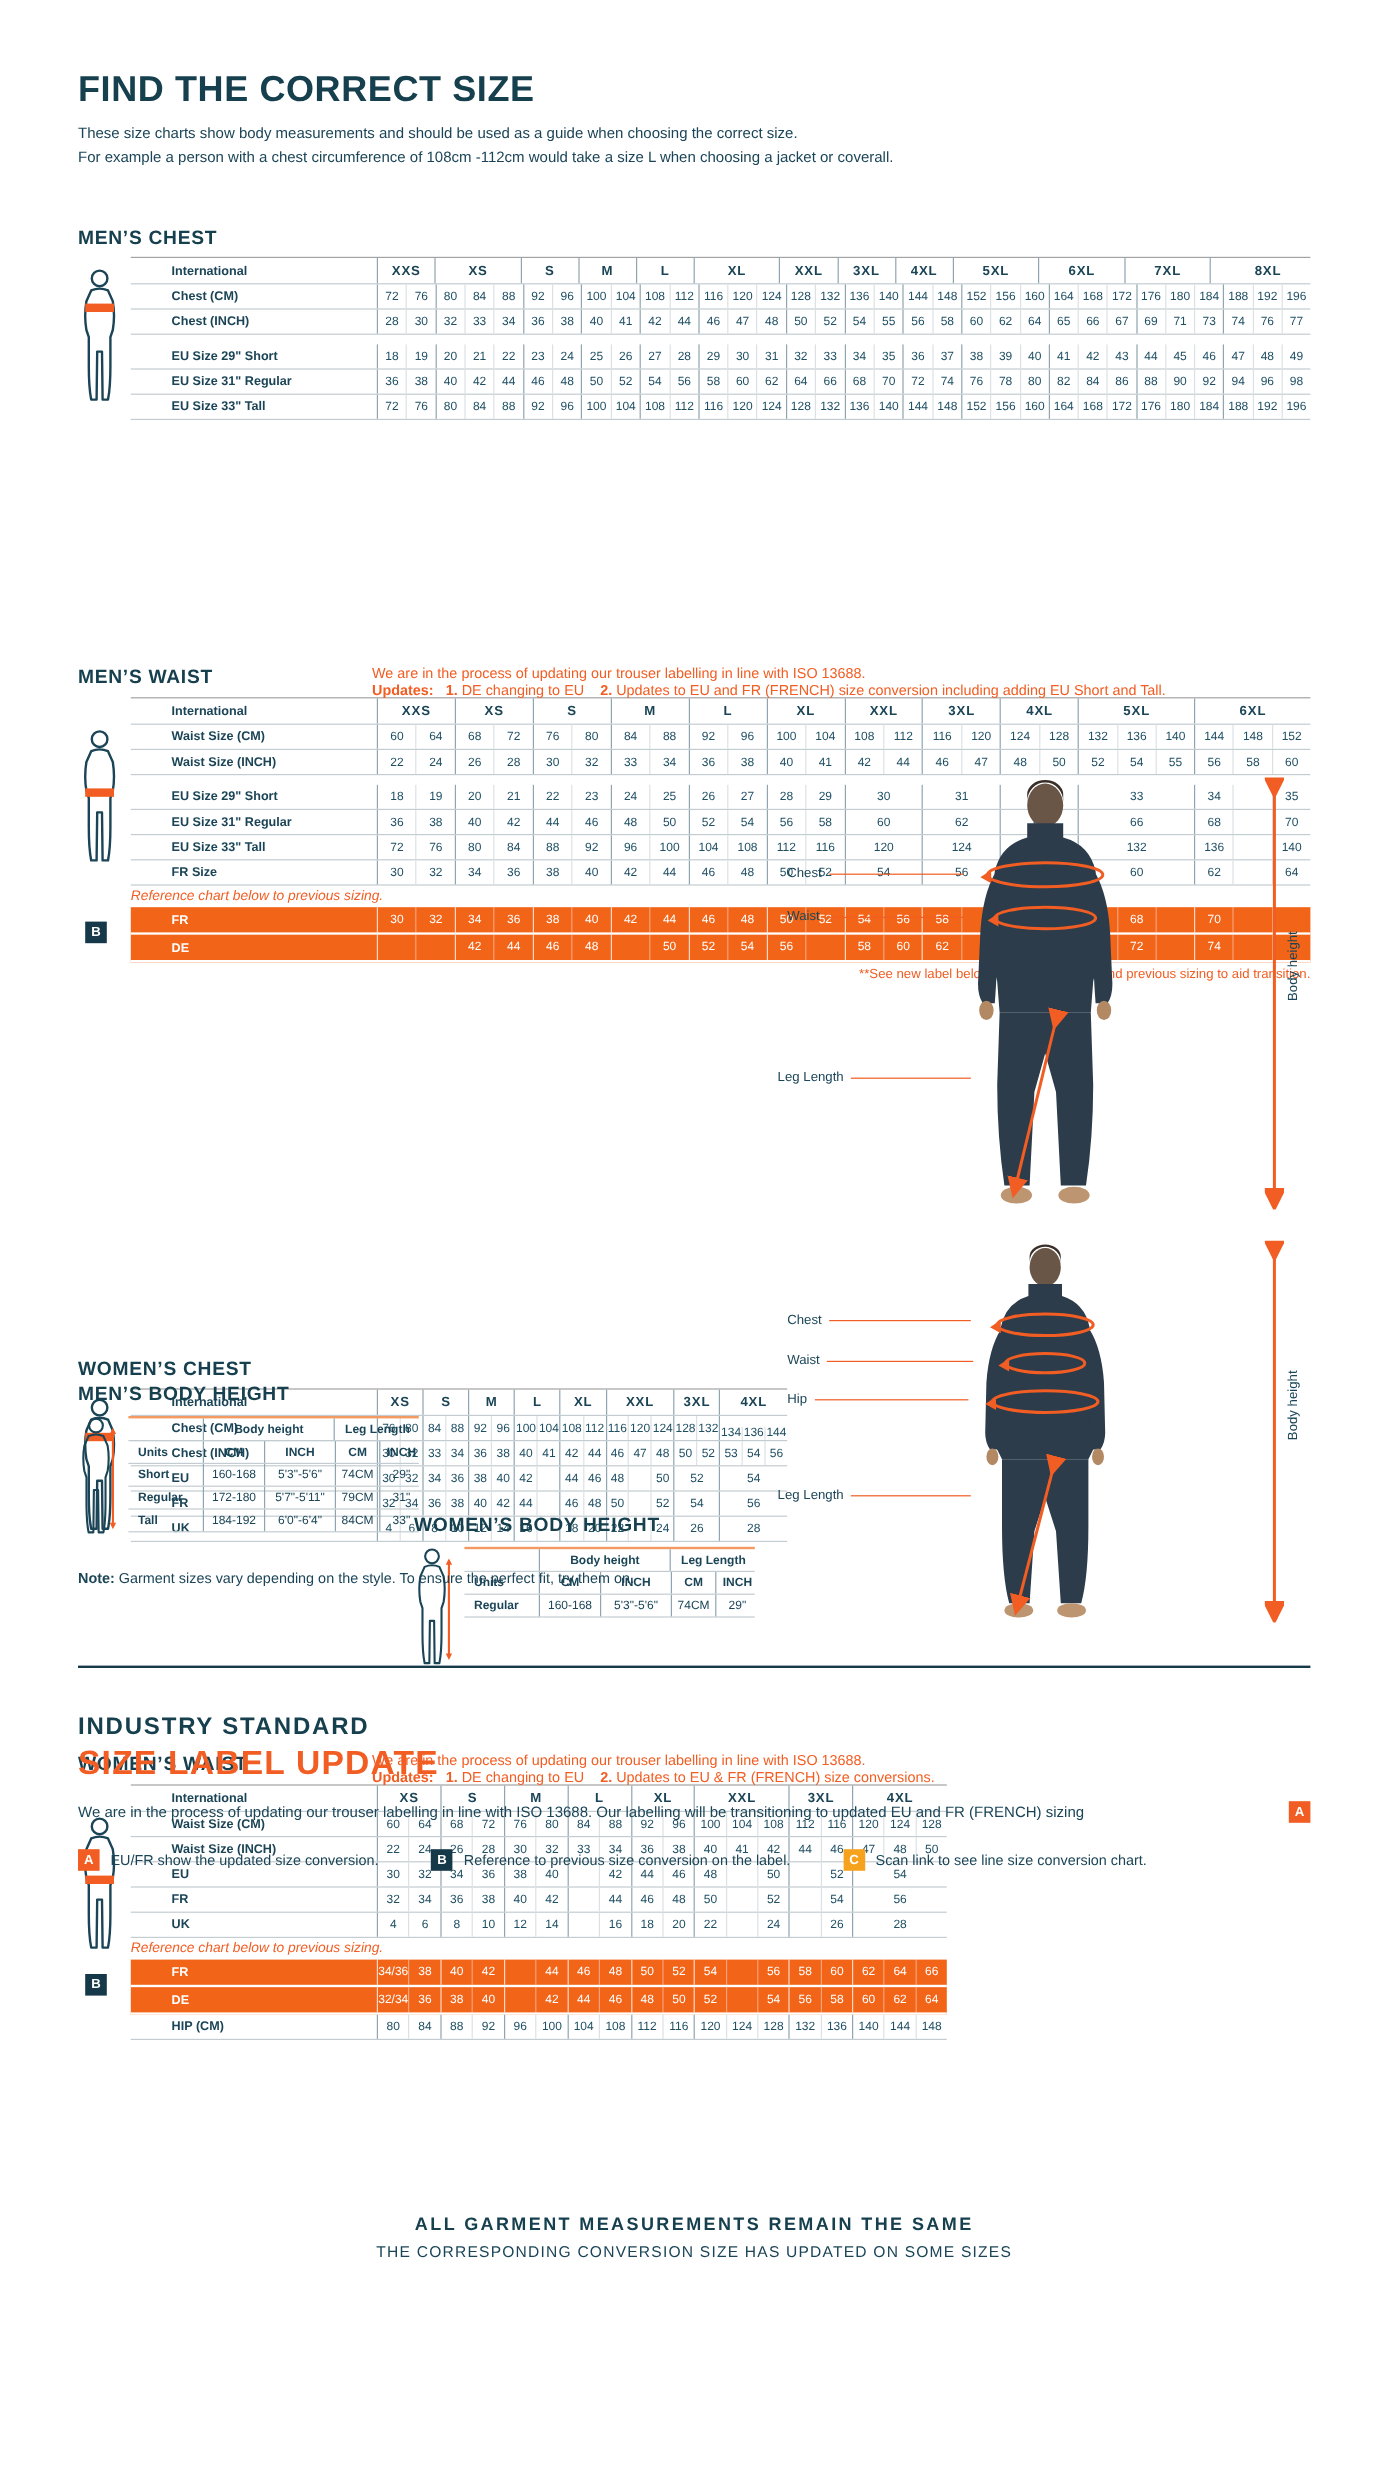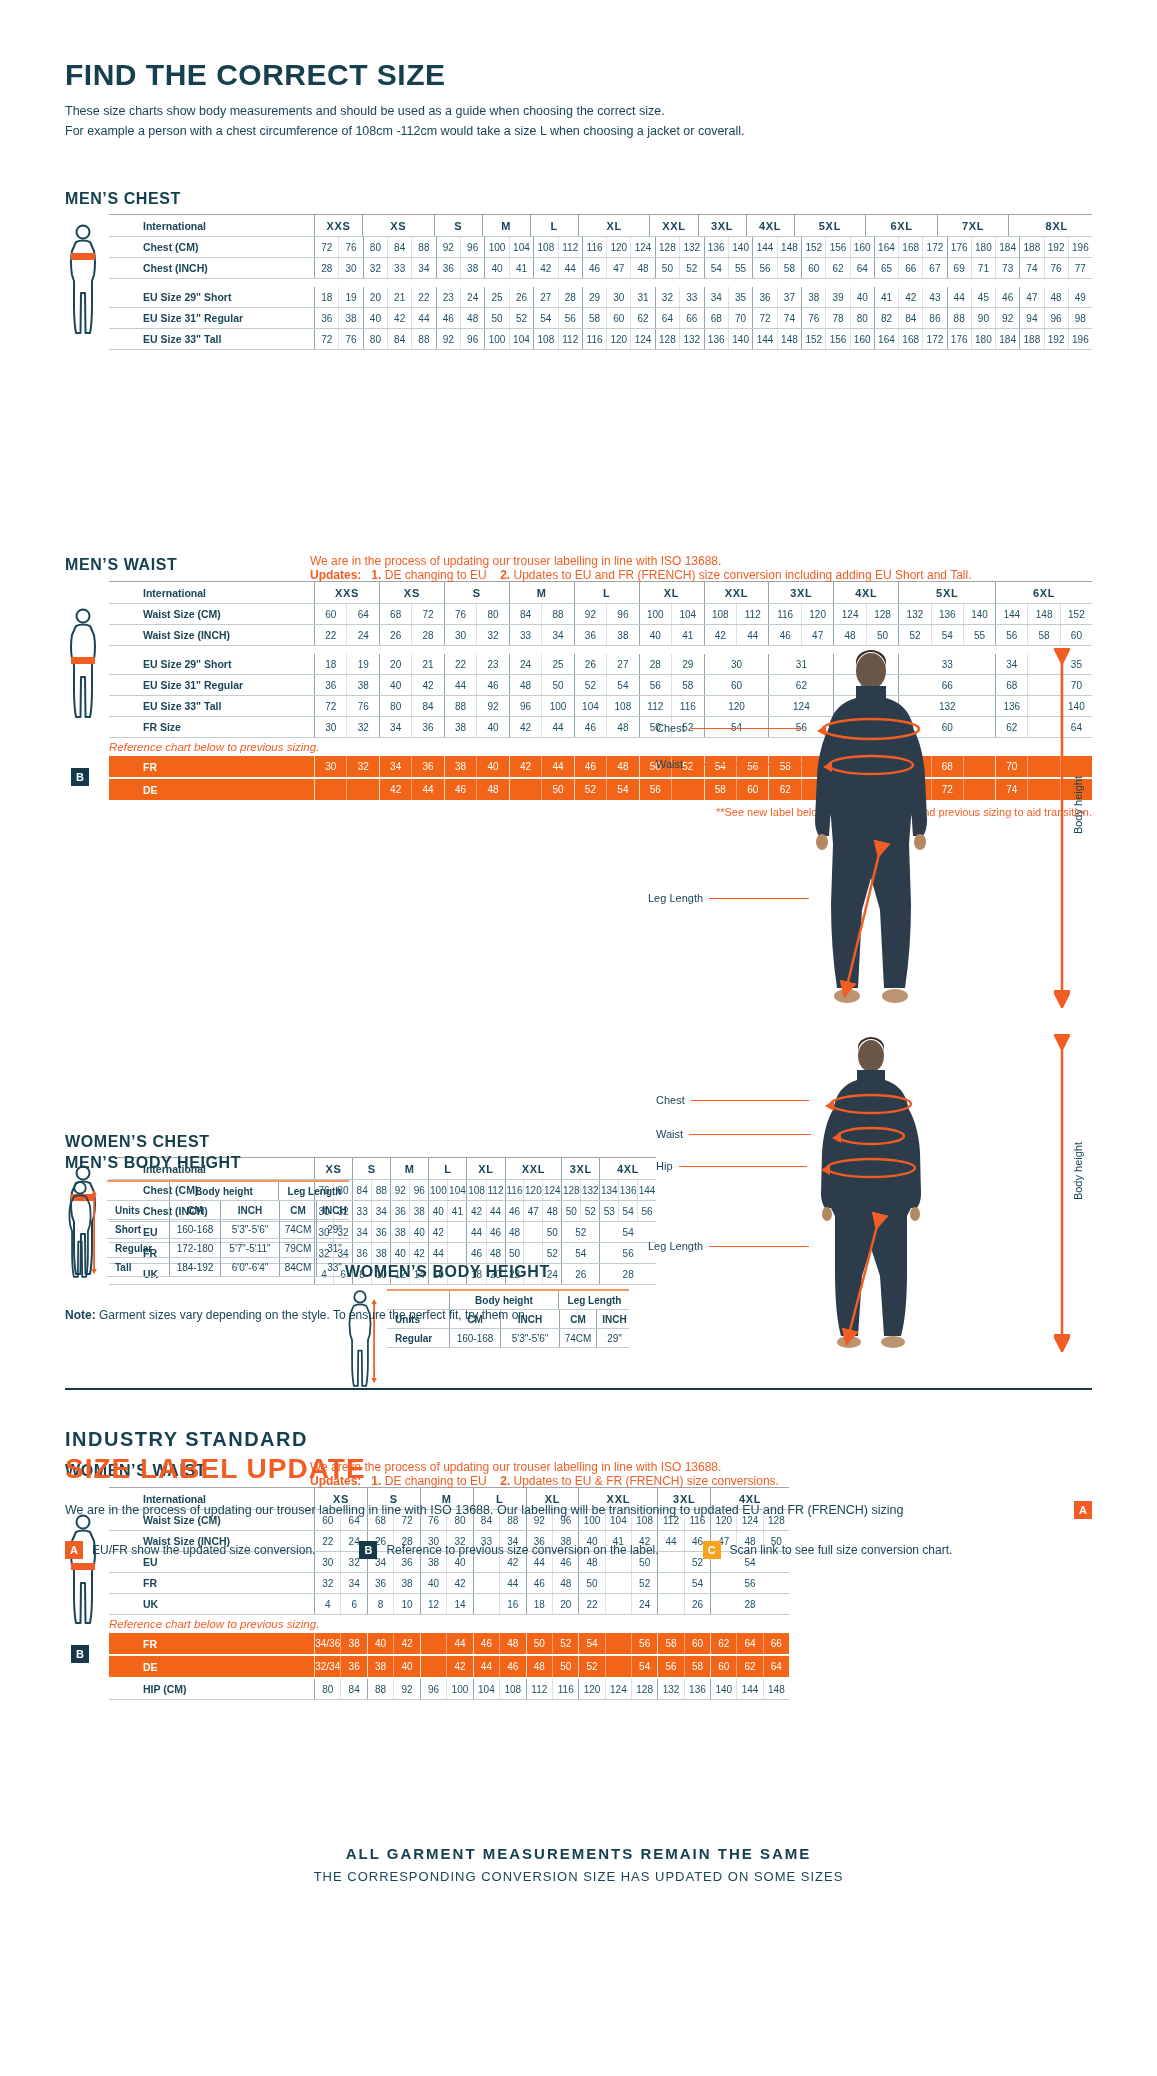--- a/index.html
+++ b/index.html
@@ -900,21 +900,21 @@
             </div>
             <div class="grp" style="flex-grow: 3;">
               <div class="sv">116</div>
               <div class="sv">120</div>
               <div class="sv">124</div>
             </div>
             <div class="grp" style="flex-grow: 2;">
               <div class="sv">128</div>
               <div class="sv">132</div>
             </div>
-            <div class="grp" style="flex-grow: 3;">
+            <div class="grp" style="flex-grow: 3; align-items: flex-end;">
               <div class="sv">134</div>
               <div class="sv">136</div>
               <div class="sv">144</div>
             </div>
           </div>
         </div>
         <div class="trow">
           <div class="tlab">Chest (INCH)</div>
           <div class="tcols">
             <div class="grp" style="flex-grow: 2;">
@@ -1600,21 +1600,21 @@
       <div class="litem">
         <span class="badge">A</span>
         <span>EU/FR show the updated size conversion.</span>
       </div>
       <div class="litem">
         <span class="badge b">B</span>
         <span>Reference to previous size conversion on the label.</span>
       </div>
       <div class="litem">
         <span class="badge c">C</span>
-        <span>Scan link to see full size conversion chart.</span>
+        <span>Scan link to see line size conversion chart.</span>
       </div>
     </div>
   </div>
 
   <div class="abs" style="left:0;top:1845px;width:1157px;">
     <div class="fline1">ALL GARMENT MEASUREMENTS REMAIN THE SAME</div>
     <div class="fline2">THE CORRESPONDING CONVERSION SIZE HAS UPDATED ON SOME SIZES</div>
   </div>
 
 </div>

